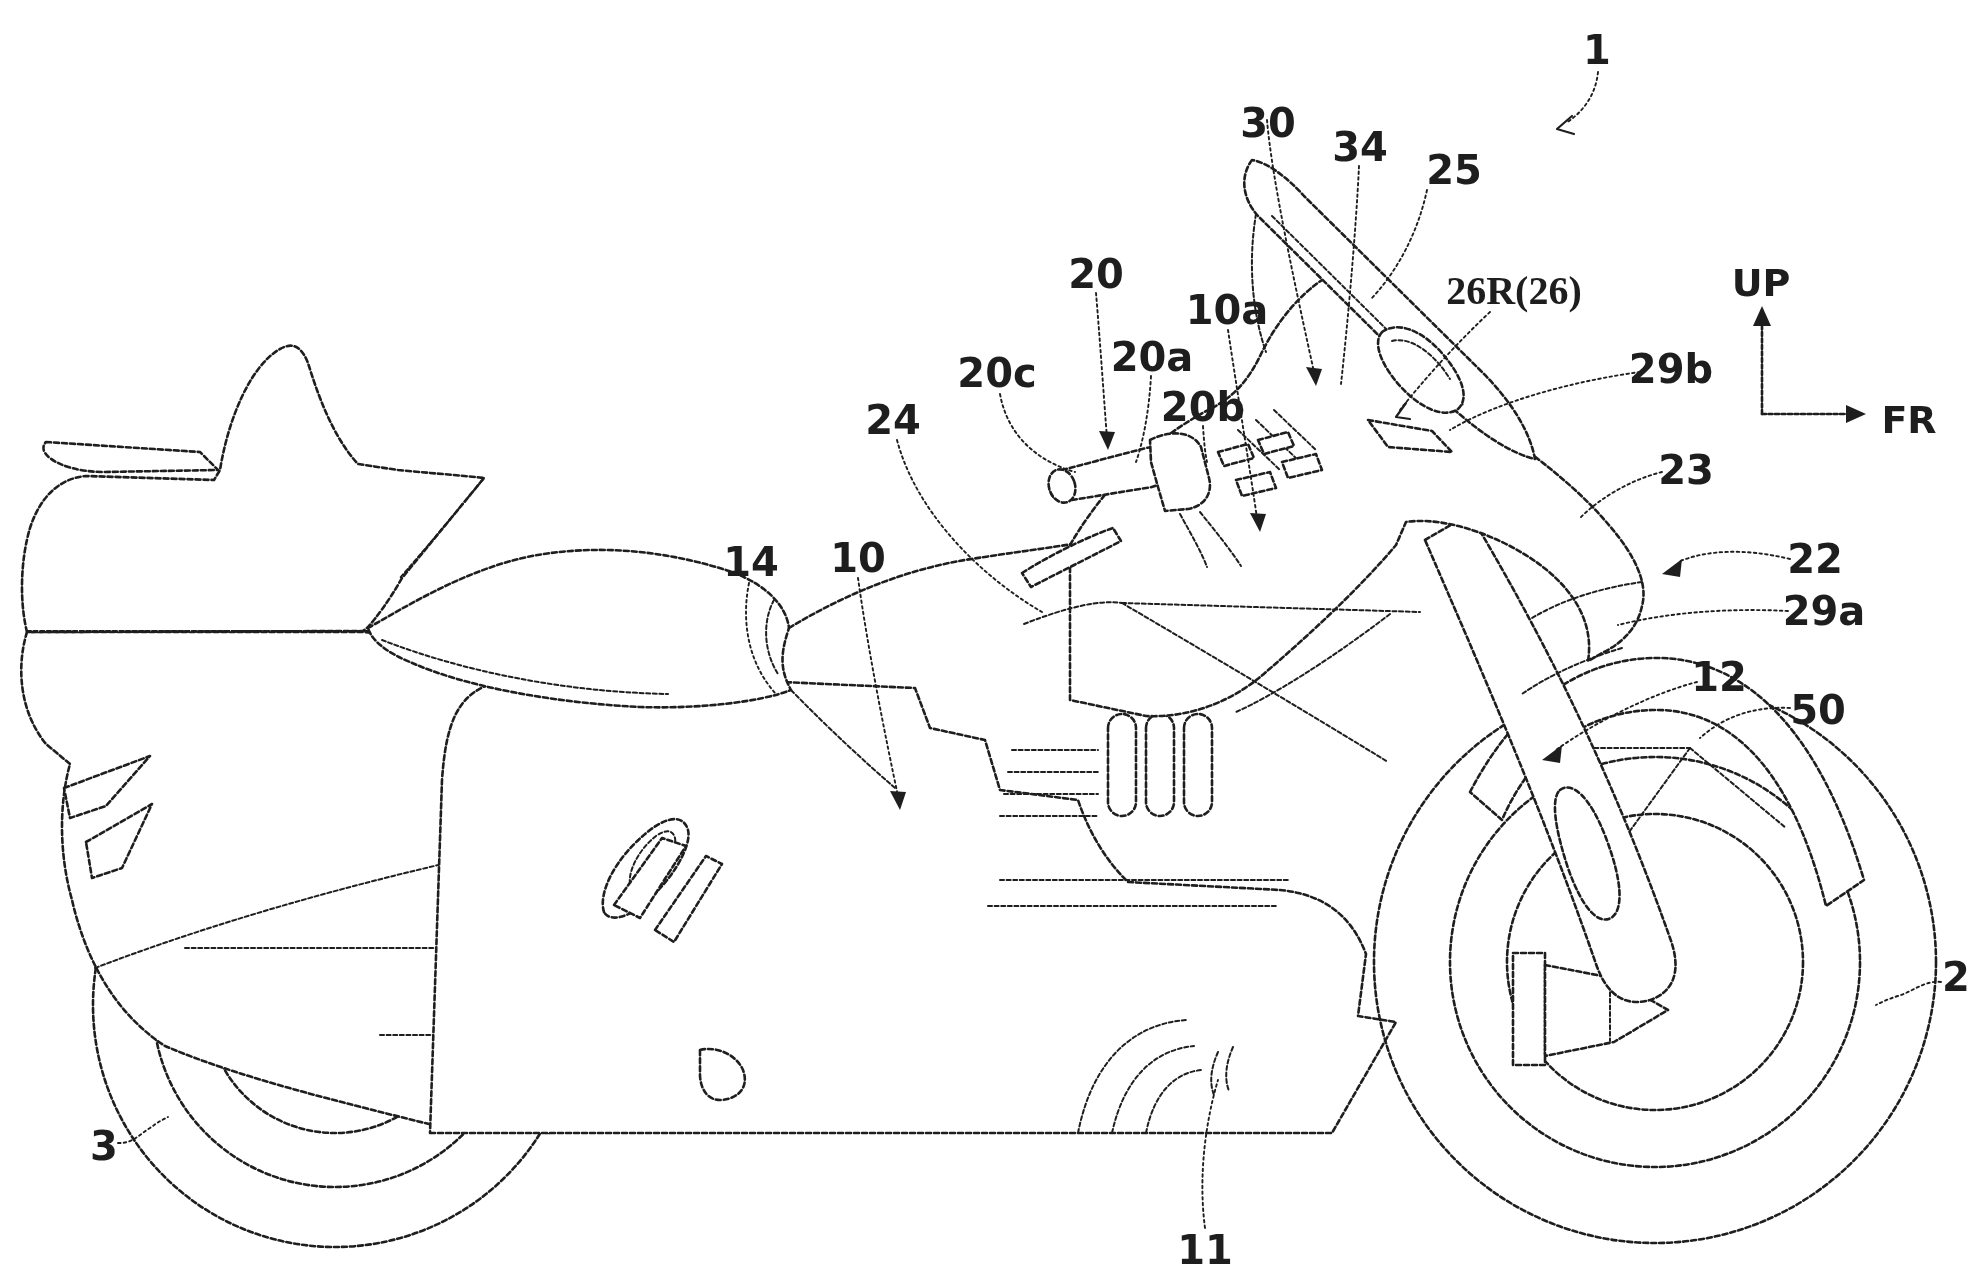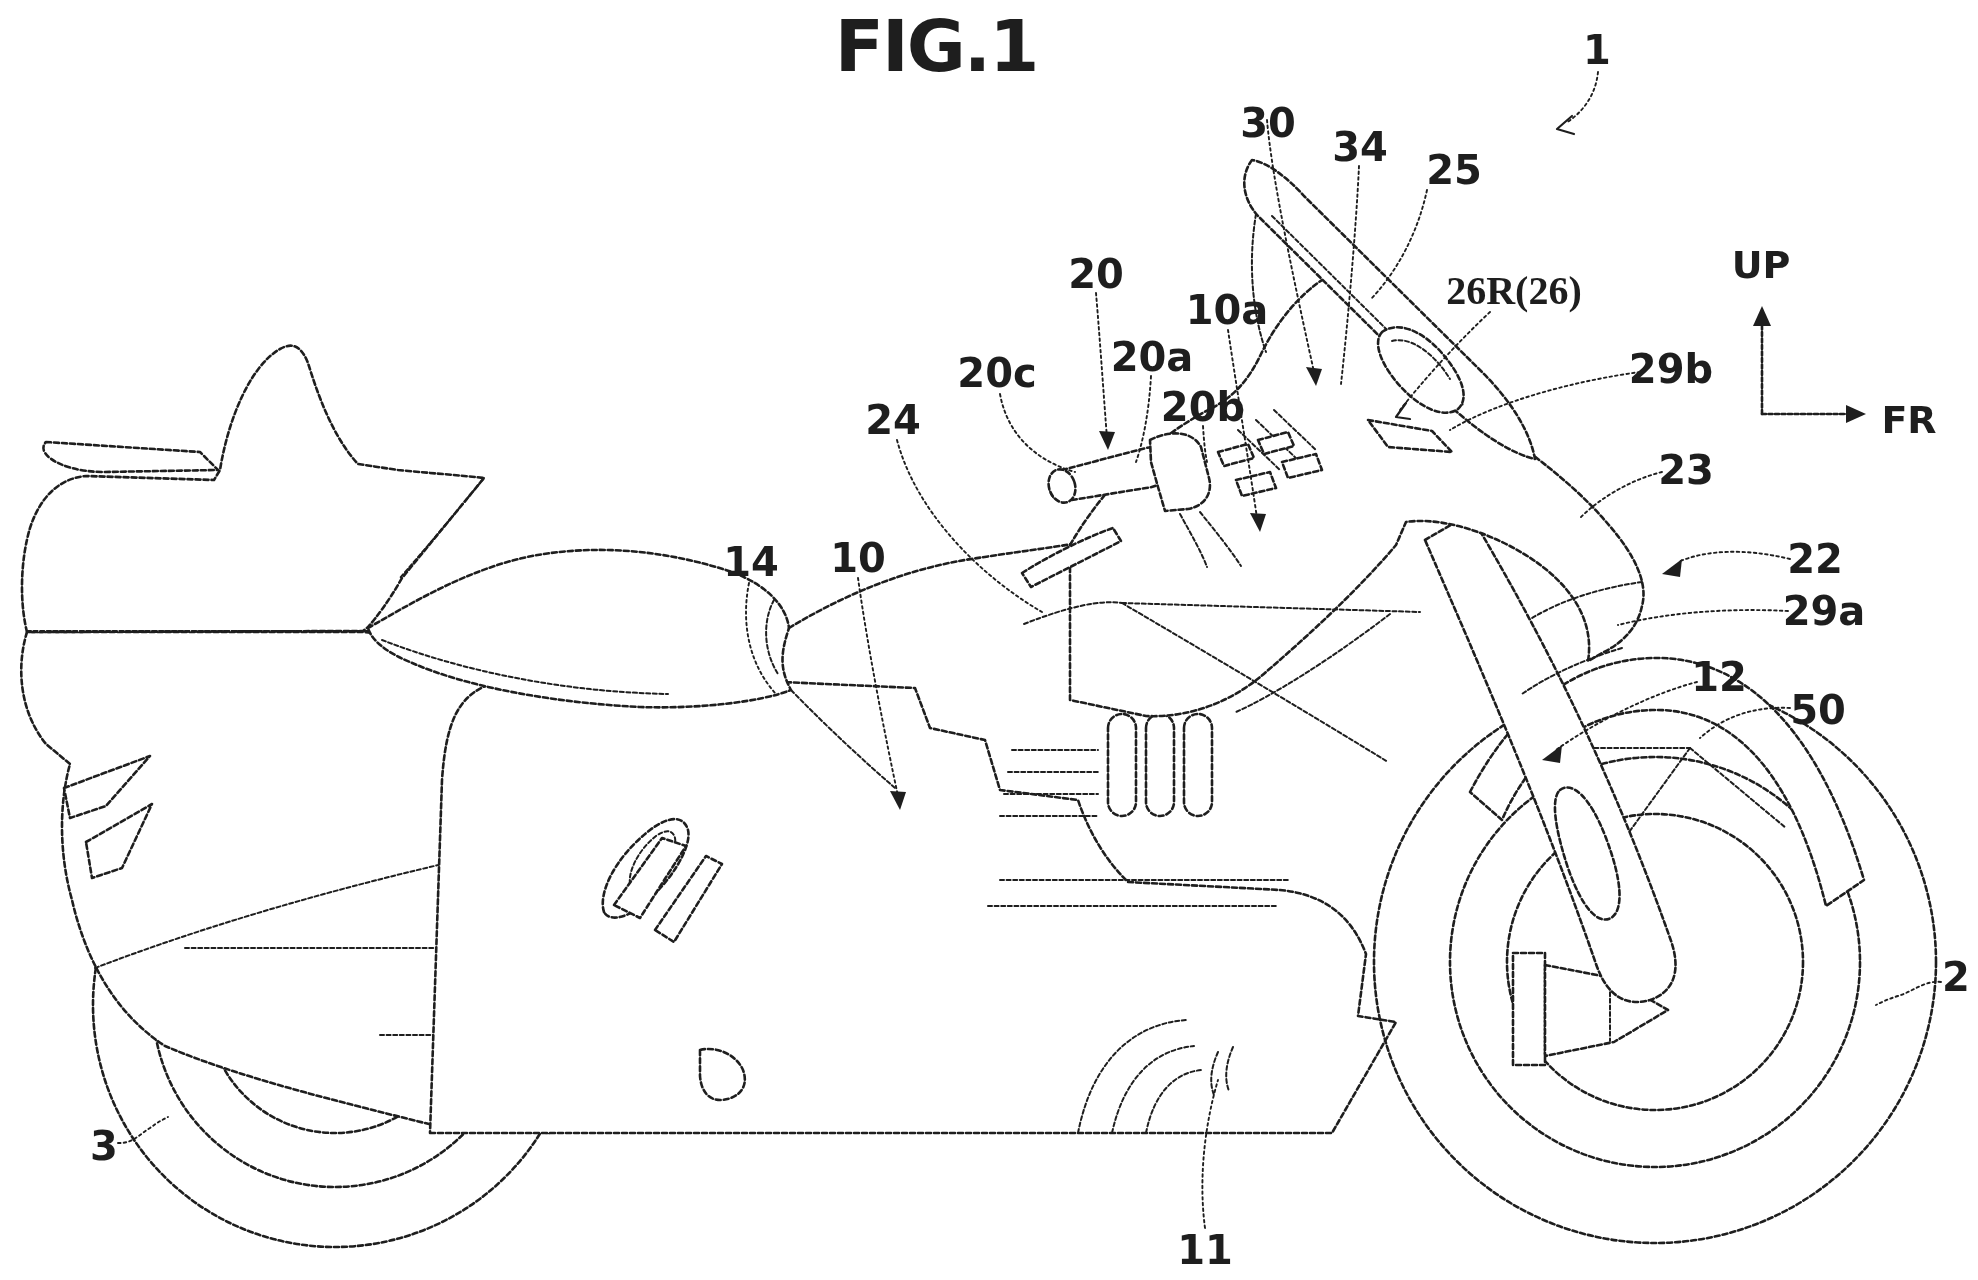--- a/index.html
+++ b/index.html
@@ -188,22 +188,21 @@
     </g>
 
     <g>
       <path class="axis-line" d="M1762,414 L1762,322"></path>
       <path class="ah" d="M1762,306 L1753,326 L1771,326 Z"></path>
       <path class="axis-line" d="M1762,414 L1850,414"></path>
       <path class="ah" d="M1866,414 L1846,405 L1846,423 Z"></path>
     </g>
   </svg>
 
-  <div class="fig-title">FIG.1</div>
-  <div class="axis-label" style="left:1761px;top:265px;text-align:right;">UP</div>
+  <div class="axis-label" style="left:1761px;top:283px;text-align:right;">UP</div>
   <div class="axis-label" style="left:1909px;top:420px;">FR</div>
   <div id="labels-layer">
       <div class="plabel" style="left: 1597px; top: 50px;">1</div>
       <div class="plabel" style="left: 1268px; top: 100px; margin-top: 23px;">30</div>
       <div class="plabel" style="left: 1360px; top: 147px;">34</div>
       <div class="plabel" style="left: 1430px; top: 170px; margin-left: 24px;">25</div>
       <div class="plabel" style="left: 1096px; top: 274px;">20</div>
       <div class="plabel" style="left: 1514px; top: 291px; font-family: Liberation Serif, serif;">26R(26)</div>
       <div class="plabel" style="left: 1227px; top: 310px;">10a</div>
       <div class="plabel" style="left: 1152px; top: 357px;">20a</div>

